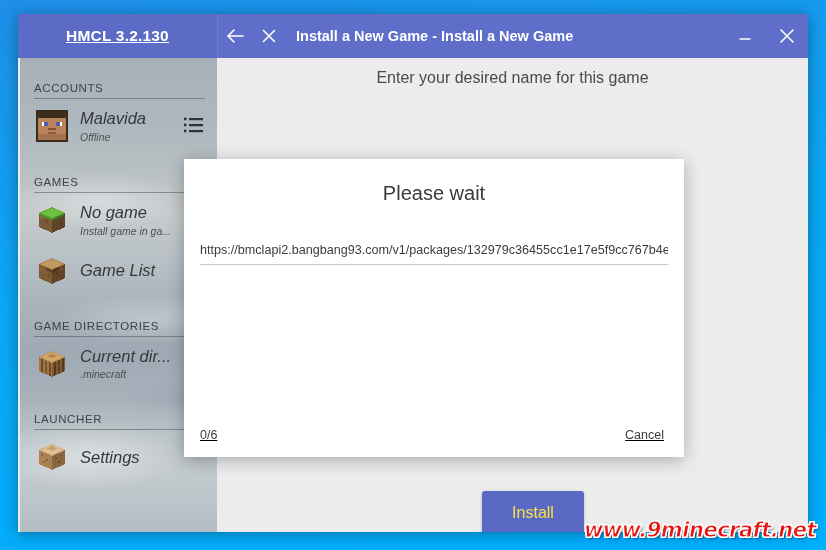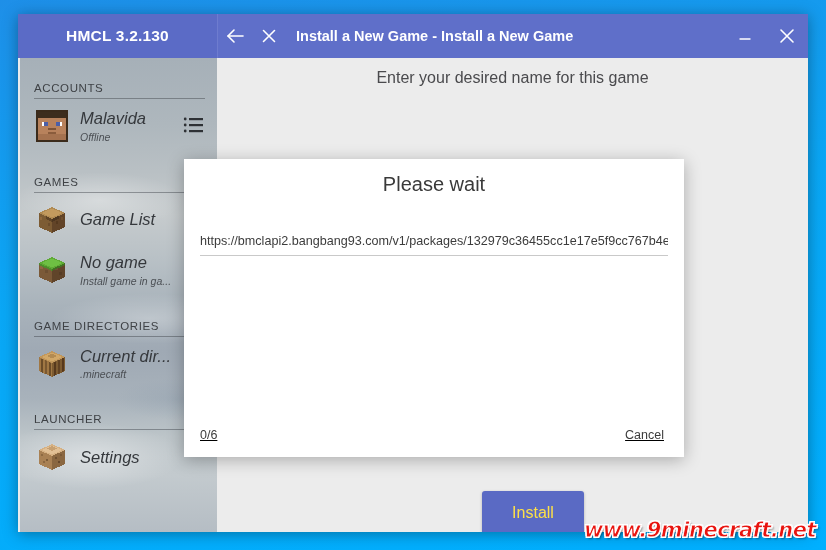--- a/index.html
+++ b/index.html
@@ -47,20 +47,21 @@
     background: #5b6bc6;
     display: flex;
     align-items: center;
     justify-content: center;
   }
   .tb-left .app-title {
     color: #ffffff;
     font-size: 15.5px;
     font-weight: bold;
     letter-spacing: 0.2px;
+    text-decoration: underline;
   }
   .tb-right {
     flex: 1;
     height: 44px;
     background: #5f6fc9;
     display: flex;
     align-items: center;
     position: relative;
     border-left: 1px solid #6e7ccf;
   }
@@ -240,21 +241,21 @@
     width: 500px;
     height: 298px;
     background: #ffffff;
     box-shadow: 0 3px 16px rgba(0,0,0,0.28);
     z-index: 40;
   }
   #modal-title {
     text-align: center;
     font-size: 20px;
     color: #3a3a3a;
-    padding-top: 14px;
+    padding-top: 23px;
     font-weight: normal;
     margin: 0;
   }
   #url-field-wrap {
     margin: 38px 16px 0 16px;
     position: relative;
   }
   #url-field {
     width: 100%;
     box-sizing: border-box;
@@ -404,54 +405,54 @@
           </span>
         </div>
 
         <div class="sb-section">
           <div class="sb-section-label">GAMES</div>
           <div class="sb-rule"></div>
         </div>
         <div class="sb-item">
           <span class="sb-icon">
             <svg class="blk" width="32" height="32" viewBox="0 0 32 32" aria-hidden="true" shape-rendering="crispEdges">
+              <polygon points="16,3 29,9 16,15 3,9" fill="#5fab35"></polygon>
+              <polygon points="16,4.6 26.5,9 16,13.4 5.5,9" fill="#6ec043"></polygon>
+              <polygon points="3,9 16,15 16,29 3,23" fill="#7b5a38"></polygon>
+              <polygon points="16,15 29,9 29,23 16,29" fill="#60442a"></polygon>
+              <rect x="4" y="12" width="3" height="3" fill="#8d6842"></rect>
+              <rect x="9" y="16" width="3" height="3" fill="#6d4f31"></rect>
+              <rect x="19" y="13" width="3" height="3" fill="#6e5133"></rect>
+              <rect x="23" y="18" width="3" height="3" fill="#553c25"></rect>
+              <polygon points="3,9 16,15 16,17 3,11" fill="#4e8c2b"></polygon>
+              <polygon points="16,15 29,9 29,11 16,17" fill="#417023"></polygon>
+            </svg>
+          </span>
+          <span class="sb-text">
+            <span class="sb-title">No game</span>
+            <span class="sb-sub">Install game in ga...</span>
+          </span>
+        </div>
+        <div class="sb-item">
+          <span class="sb-icon">
+            <svg class="blk" width="32" height="32" viewBox="0 0 32 32" aria-hidden="true" shape-rendering="crispEdges">
               <polygon points="16,3 29,9 16,15 3,9" fill="#b08a52"></polygon>
               <polygon points="16,4.6 26.5,9 16,13.4 5.5,9" fill="#c39a5e"></polygon>
               <polygon points="3,9 16,15 16,29 3,23" fill="#7d5c34"></polygon>
               <polygon points="16,15 29,9 29,23 16,29" fill="#624428"></polygon>
               <polygon points="9.5,12 16,15 16,18 9.5,15" fill="#5e4326"></polygon>
               <polygon points="16,15 22.5,12 22.5,15 16,18" fill="#4d3620"></polygon>
               <rect x="4" y="13" width="2" height="3" fill="#91693d"></rect>
               <rect x="12" y="19" width="2" height="3" fill="#6c4d2c"></rect>
               <rect x="20" y="17" width="2" height="3" fill="#55391f"></rect>
               <rect x="25" y="13" width="2" height="3" fill="#70502e"></rect>
             </svg>
           </span>
           <span class="sb-text">
             <span class="sb-title">Game List</span>
-          </span>
-        </div>
-        <div class="sb-item">
-          <span class="sb-icon">
-            <svg class="blk" width="32" height="32" viewBox="0 0 32 32" aria-hidden="true" shape-rendering="crispEdges">
-              <polygon points="16,3 29,9 16,15 3,9" fill="#5fab35"></polygon>
-              <polygon points="16,4.6 26.5,9 16,13.4 5.5,9" fill="#6ec043"></polygon>
-              <polygon points="3,9 16,15 16,29 3,23" fill="#7b5a38"></polygon>
-              <polygon points="16,15 29,9 29,23 16,29" fill="#60442a"></polygon>
-              <rect x="4" y="12" width="3" height="3" fill="#8d6842"></rect>
-              <rect x="9" y="16" width="3" height="3" fill="#6d4f31"></rect>
-              <rect x="19" y="13" width="3" height="3" fill="#6e5133"></rect>
-              <rect x="23" y="18" width="3" height="3" fill="#553c25"></rect>
-              <polygon points="3,9 16,15 16,17 3,11" fill="#4e8c2b"></polygon>
-              <polygon points="16,15 29,9 29,11 16,17" fill="#417023"></polygon>
-            </svg>
-          </span>
-          <span class="sb-text">
-            <span class="sb-title">No game</span>
-            <span class="sb-sub">Install game in ga...</span>
           </span>
         </div>
 
         <div class="sb-section">
           <div class="sb-section-label">GAME DIRECTORIES</div>
           <div class="sb-rule"></div>
         </div>
         <div class="sb-item">
           <span class="sb-icon">
             <svg class="blk" width="32" height="32" viewBox="0 0 32 32" aria-hidden="true" shape-rendering="crispEdges">

